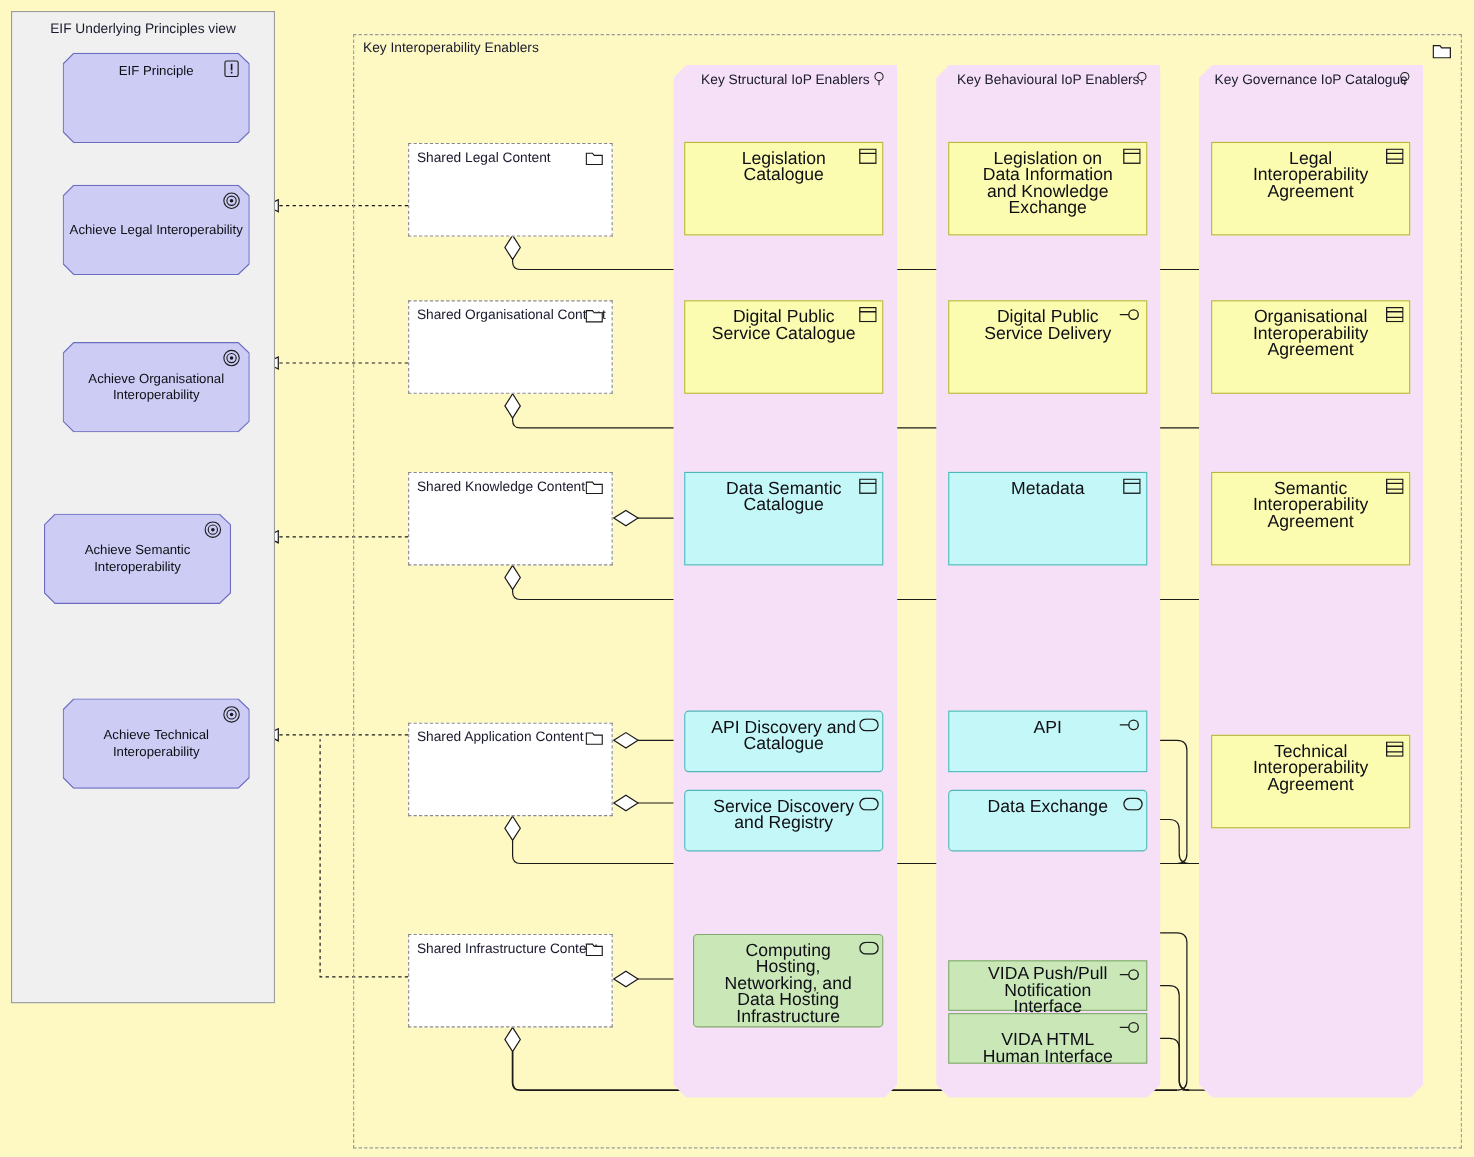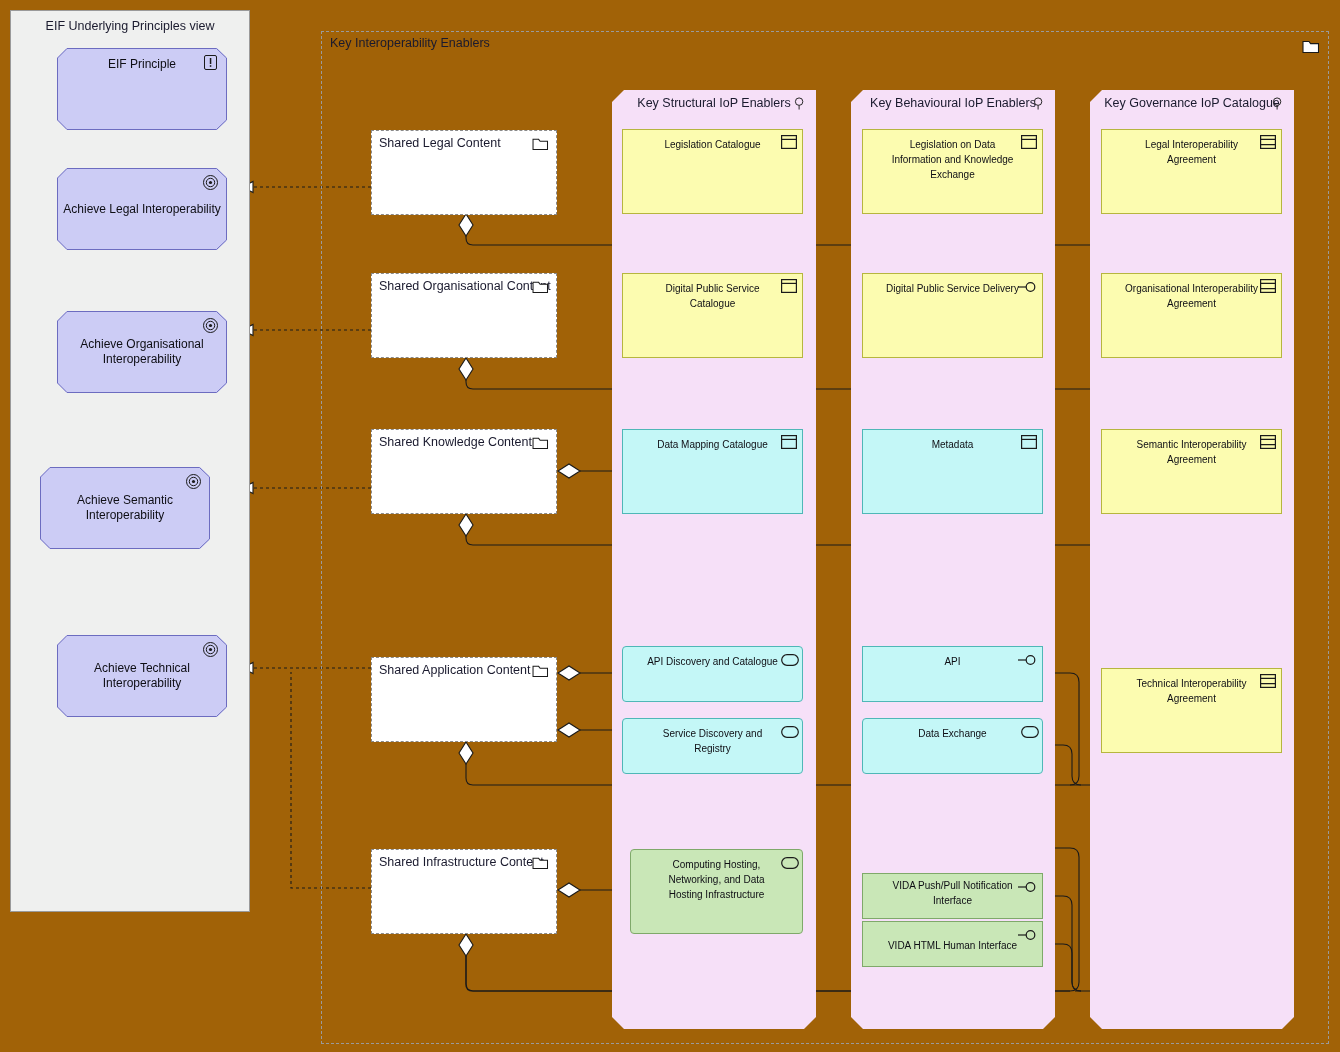--- a/index.html
+++ b/index.html
@@ -1,36 +1,36 @@
 <!DOCTYPE html>
 <html><head>
 <meta charset="utf-8">
 <style>
   html,body{margin:0;padding:0;background:#ffffff;}
   body{font-family:"Liberation Sans","DejaVu Sans",sans-serif;}
-  #stage{position:relative;width:1340px;height:1052px;overflow:hidden;background:#a16207;}
+  #stage{position:relative;width:1340px;height:1052px;overflow:hidden;background:#fef9c3;}
   #wires{position:absolute;left:0;top:0;width:1340px;height:1052px;pointer-events:none;}
 
   .grp{position:absolute;box-sizing:border-box;}
 
   
   .dashgrp{border:1px dashed #9a9a9a;background:transparent;}
   .dashgrp > .ghead{position:absolute;left:8px;top:4px;font-size:12.5px;color:#1a1a2e;white-space:nowrap;}
 
   
   .greypanel{background:#eff0ef;border:1px solid #9a9a9a;}
   .greypanel > .ghead{position:absolute;left:0;top:8px;width:100%;text-align:center;font-size:12.5px;color:#1a1a2e;}
 
   
-  .lane{position:absolute;background:#f6e0f8;border:1px solid #c9a6cc;margin-top:31px;}
+  .lane{position:absolute;background:#f6e0f8;border:1px solid #c9a6cc;}
   .lane .lhead{position:absolute;left:0;top:6px;width:100%;text-align:center;font-size:12.5px;color:#1a1a2e;}
 
   
   .el{position:absolute;box-sizing:border-box;border:1px solid #3b3b3b;display:flex;align-items:flex-start;justify-content:center;}
-  .el .lbl{display:block;width:100%;text-align:center;font-size:10px;line-height:15px;color:#0e0e14;padding:7px 22px 0 22px;box-sizing:border-box;}
+  .el .lbl{display:block;width:100%;text-align:center;font-size:16px;line-height:15px;color:#0e0e14;padding:7px 22px 0 22px;box-sizing:border-box;}
   .el .ico{position:absolute;right:5px;top:5px;width:16px;height:14px;}
 
   .yellow{background:#fcfcb0;border-color:#b6b63f;}
   .cyan{background:#c4f7f7;border-color:#4fb7b7;}
   .green{background:#c9e7b7;border-color:#7fa96a;}
   .octwrap{position:absolute;}
   .octwrap .octbg{position:absolute;inset:0;background:#ccccf5;clip-path:polygon(10px 0,calc(100% - 10px) 0,100% 10px,100% calc(100% - 10px),calc(100% - 10px) 100%,10px 100%,0 calc(100% - 10px),0 10px);}
   .octwrap svg.octline{position:absolute;inset:0;}
   .octwrap .lbl{position:absolute;left:0;right:0;text-align:center;font-size:12px;line-height:15px;color:#0e0e14;}
   .octwrap .ico{position:absolute;right:8px;top:6px;width:17px;height:17px;}
@@ -291,21 +291,21 @@
 
   <div class="el yellow" style="left:622px;top:273px;width:181px;height:85px;">
     <span class="lbl">Digital Public Service Catalogue</span>
     <span class="ico"><svg viewBox="0 0 16 14" width="16" height="14">
           <rect x="0.6" y="0.6" width="14.8" height="12.8" fill="none" stroke="#1a1a1a" stroke-width="1.2"></rect>
           <path d="M0.6,4.4 L15.4,4.4" stroke="#1a1a1a" stroke-width="1.2"></path>
         </svg></span>
   </div>
 
   <div class="el cyan" style="left:622px;top:429px;width:181px;height:85px;">
-    <span class="lbl">Data Mapping Catalogue</span>
+    <span class="lbl">Data Semantic Catalogue</span>
     <span class="ico"><svg viewBox="0 0 16 14" width="16" height="14">
           <rect x="0.6" y="0.6" width="14.8" height="12.8" fill="none" stroke="#1a1a1a" stroke-width="1.2"></rect>
           <path d="M0.6,4.4 L15.4,4.4" stroke="#1a1a1a" stroke-width="1.2"></path>
         </svg></span>
   </div>
 
   <div class="el cyan rnd" style="left:622px;top:646px;width:181px;height:56px;">
     <span class="lbl">API Discovery and Catalogue</span>
     <span class="ico"><svg viewBox="0 0 18 12" width="18" height="12">
           <rect x="0.7" y="0.7" width="16.6" height="10.6" rx="5.3" fill="none" stroke="#1a1a1a" stroke-width="1.2"></rect>

